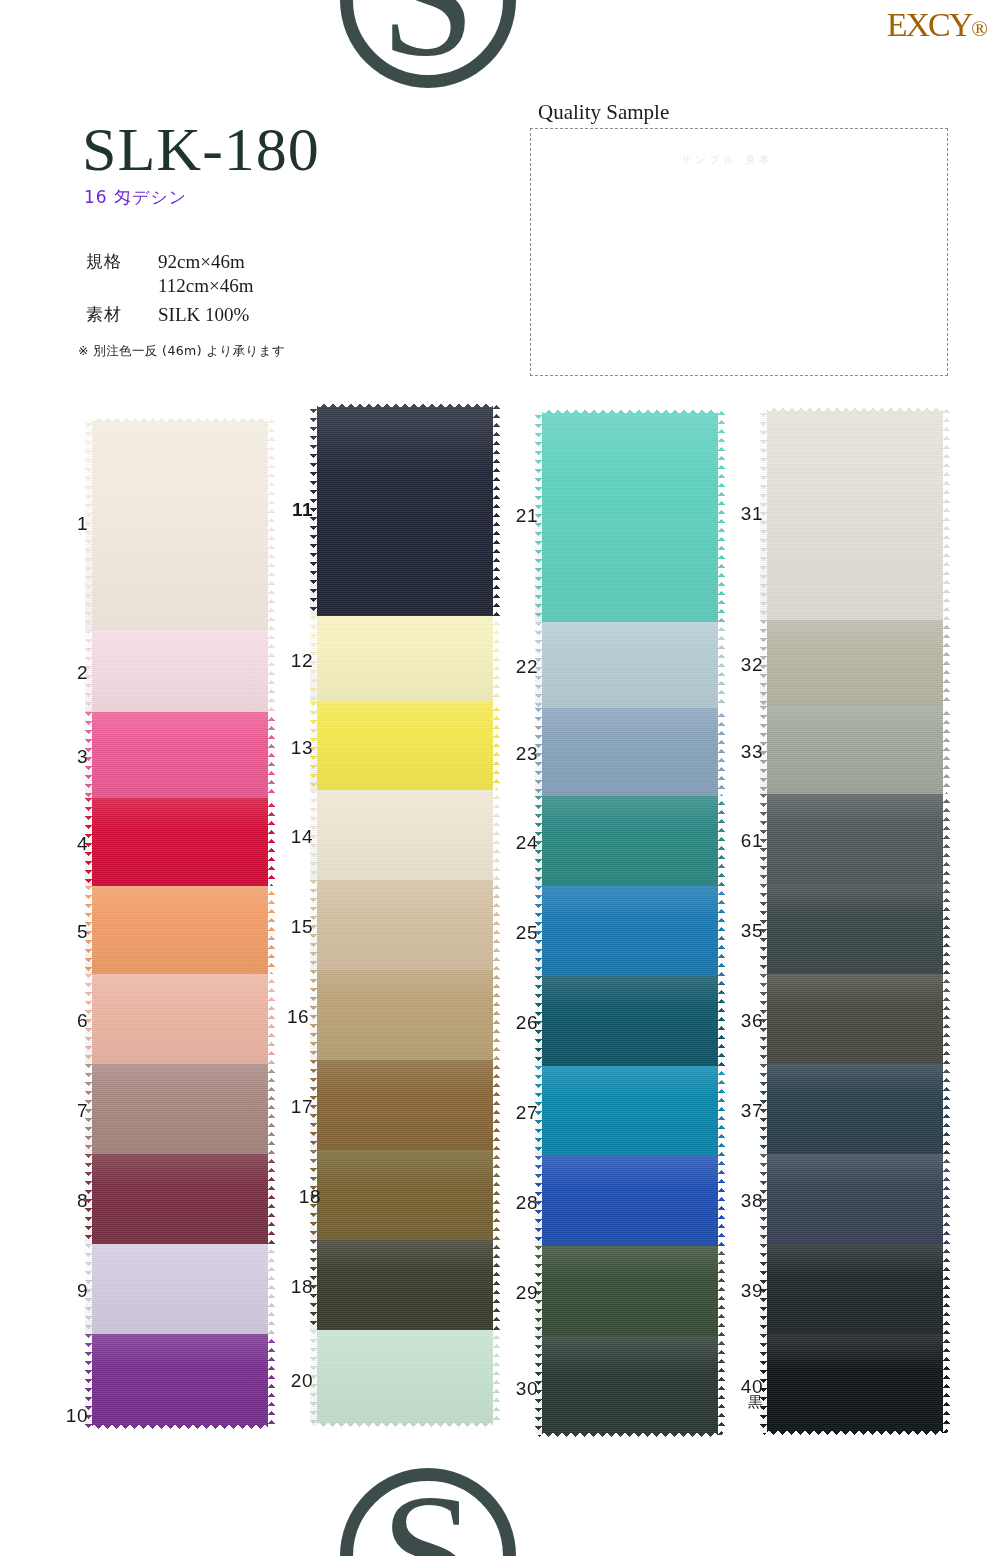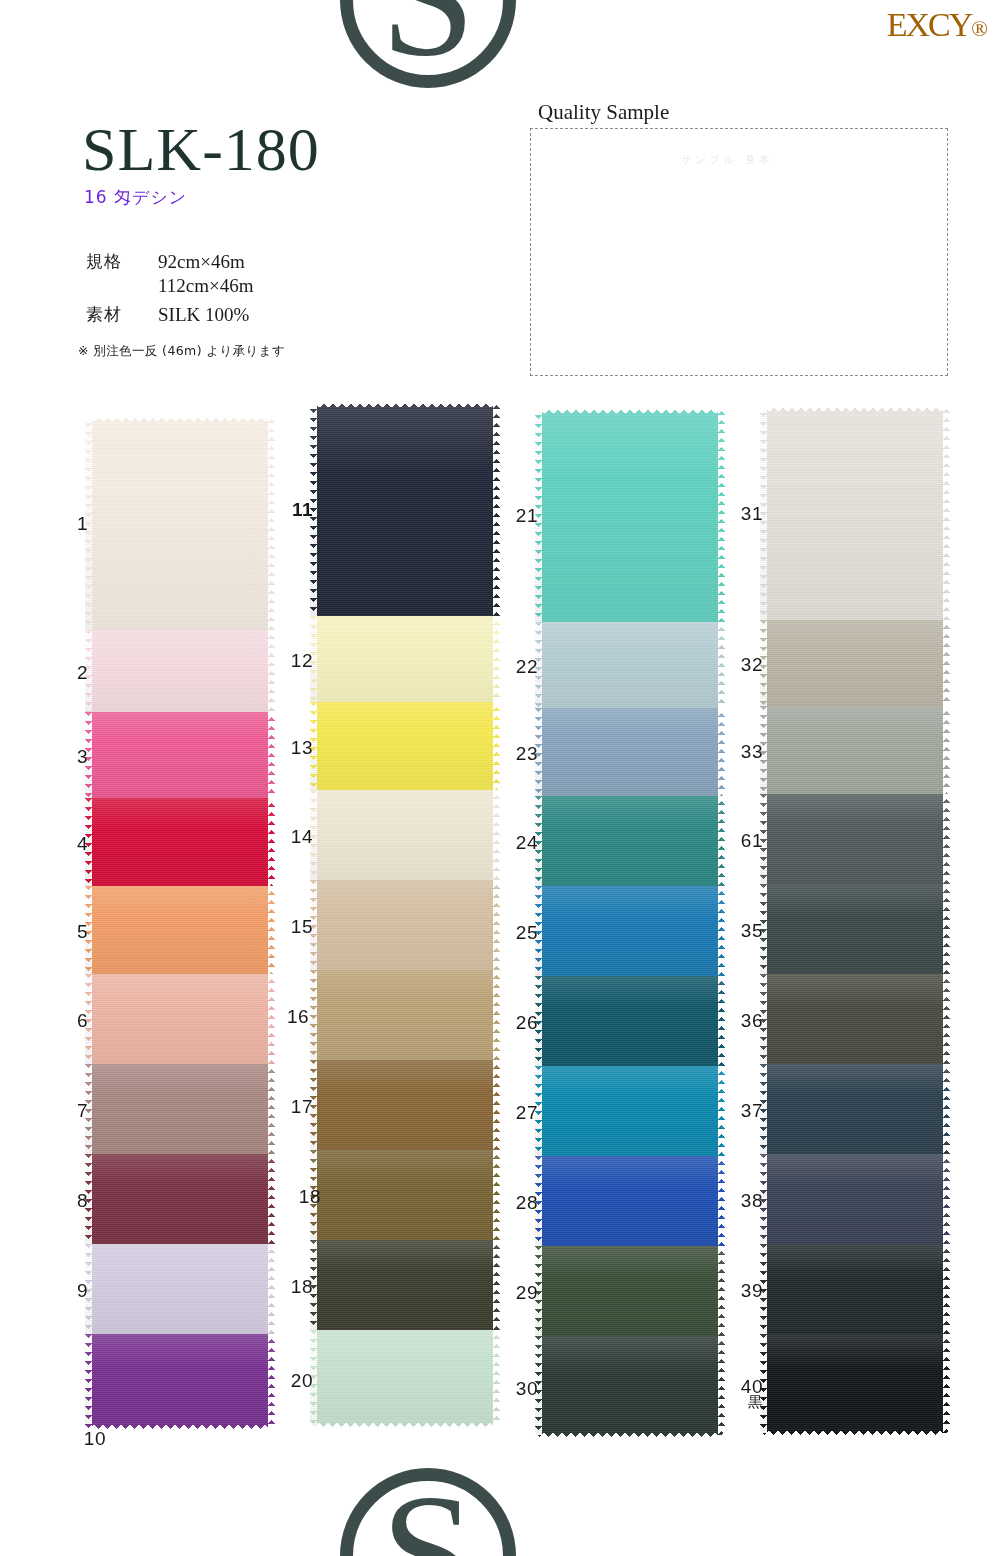--- a/index.html
+++ b/index.html
@@ -265,21 +265,21 @@
       <div class="sw-chip" style="top: 852px; height: 92px; background: rgb(214, 205, 226);">
         <div class="texture"></div>
         <div class="sheen"></div>
       </div>
       <div class="sw-num" style="top: 889px;">9</div>
       <div class="sw-chip" style="top: 942px; height: 98px; background: rgb(122, 51, 146);">
         <div class="texture"></div>
         <div class="sheen"></div>
         <div class="sw-bot-edge"></div>
       </div>
-      <div class="sw-num" style="top: 1037px; margin-left: 18px;">10</div>
+      <div class="sw-num" style="top: 1014px;">10</div>
     </div>
     <div class="col" id="col-2">
       <div class="sw-chip" style="top: 8px; height: 218px; background: rgb(36, 41, 58);">
         <div class="texture"></div>
         <div class="sheen"></div>
         <div class="sw-top-edge"></div>
       </div>
       <div class="sw-num" style="top: 108px; font-weight: bold;">11</div>
       <div class="sw-chip" style="top: 224px; height: 88px; background: rgb(248, 244, 192);">
         <div class="texture"></div>

